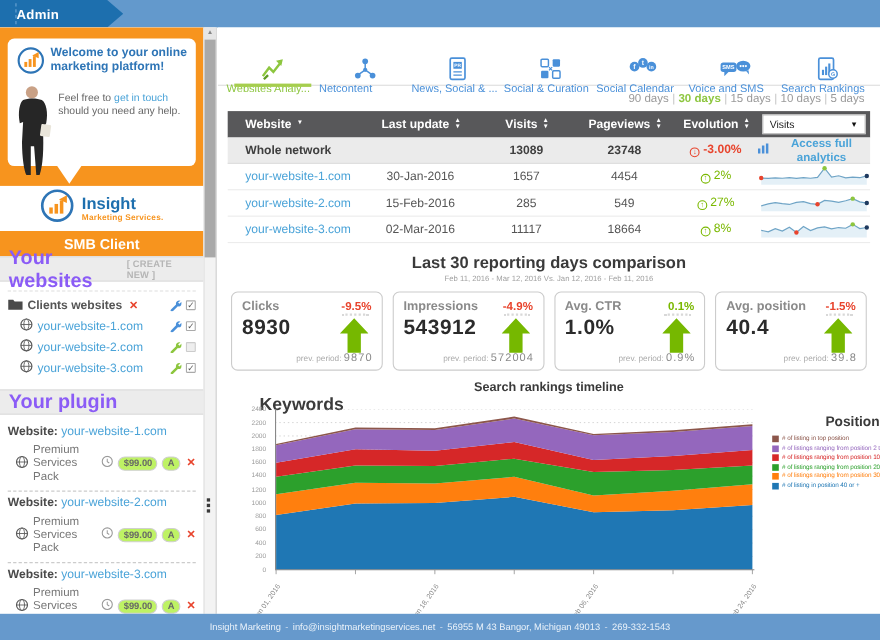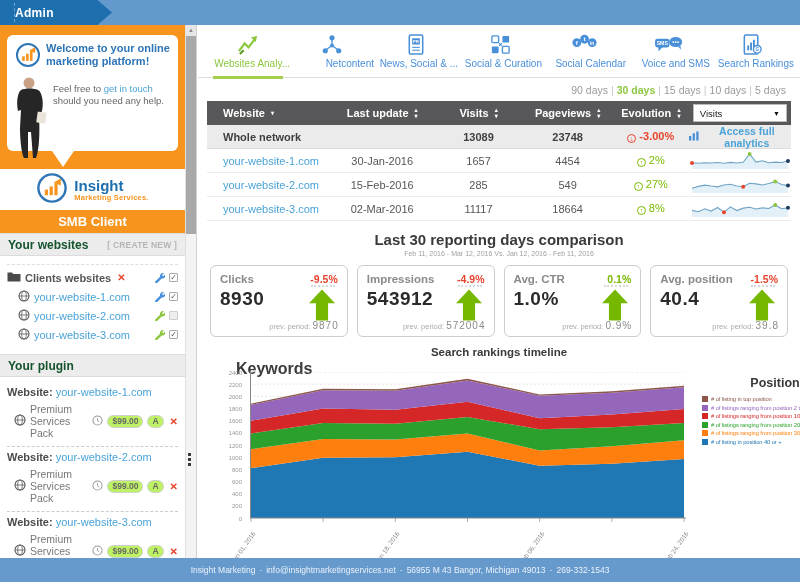--- a/index.html
+++ b/index.html
@@ -25,21 +25,21 @@
   .welcome-text { font-size:9.5px; color:#666; line-height:1.25; }
   .welcome-text .p2 { margin-top:7px; display:block; }
   .link { color:#4aa3d8; text-decoration:none; cursor:pointer; }
   .logo-row { height:41px; display:flex; align-items:center; justify-content:center; gap:6px; background:#fff; }
   .logo-name { color:#1d6fae; font-size:15px; font-weight:bold; line-height:1; }
   .logo-tag { color:#f7941e; font-size:7.5px; font-weight:bold; letter-spacing:.2px; }
   .client-bar { height:23px; background:#f7941e; color:#fff; font-size:13px; font-weight:bold;
     display:flex; align-items:center; justify-content:center; }
   .section-head { background:#ececec; border-top:1px solid #dcdcdc; border-bottom:1px solid #dcdcdc;
     height:23px; display:flex; align-items:center; justify-content:space-between; padding:0 8px; }
-  .section-title { font-size:12px; font-weight:bold; color:#14532d; }
+  .section-title { font-size:18px; font-weight:bold; color:#8b5cf6; }
   .section-action { font-size:8.5px; font-weight:bold; color:#b5b5b5; letter-spacing:.2px; cursor:pointer; }
   #sites-list { padding:8px 7px 10px 7px; }
   .site-row { display:flex; align-items:center; height:19px; font-size:11px; }
   .site-row .grow { flex:1; display:flex; align-items:center; gap:4px; min-width:0; }
   .site-row.group { border-top:1px dashed #ddd; border-bottom:0; padding-top:3px; height:23px; }
   .group-label { font-weight:bold; color:#555; }
   .red-x { color:#e8442d; font-weight:bold; font-size:10px; margin-left:2px; cursor:pointer; }
   .site-link { color:#4aa3d8; cursor:pointer; }
   .indent { margin-left:11px; }
   .cbx { width:9px; height:9px; border:1px solid #aaa; background:#fff; font-size:8px; line-height:7px;
@@ -58,21 +58,21 @@
   #scrollcol { position:absolute; left:185px; top:25px; width:12px; height:533px; background:#f3f3f3;
     border-left:1px solid #e0e0e0; border-right:1px solid #cfcfcf; }
   .sb-btn { width:10px; height:11px; background:#e6e6e6; color:#888; font-size:6px; text-align:center; line-height:11px; cursor:pointer; }
   .sb-thumb { position:absolute; left:0; top:11px; width:10px; height:198px; background:#a9a9a9; cursor:grab; }
   .grip { position:absolute; left:2px; top:428px; display:flex; flex-direction:column; gap:2px; cursor:grab; }
   .grip i { width:3px; height:3px; background:#3a3a3a; display:block; }
 
   
   #main { position:absolute; left:198px; top:25px; width:602px; height:533px; background:#fff; overflow:hidden; }
   #tabs-row { display:flex; padding-left:8px; height:53px; border-bottom:1px solid #dcdcdc; }
-  .tab { width:84px; text-align:right; padding-top:7px; cursor:pointer; position:relative; }
+  .tab { width:84px; text-align:left; padding-top:25px; cursor:pointer; position:relative; }
   .tab .ticon { height:24px; display:flex; align-items:center; justify-content:center; }
   .tab .tlabel { font-size:10px; color:#4a90d9; margin-top:2px; display:block; }
   .tab.active .tlabel { color:#8dc63f; }
   .tab.active::after { content:""; position:absolute; left:7px; right:7px; bottom:-2px; height:3px; background:#a6ce4e; }
   #filters-row { height:21px; text-align:right; padding:6px 14px 0 0; font-size:10.5px; color:#9a9a9a; }
   #filters-row span.f { cursor:pointer; }
   #filters-row .sep { color:#c5c5c5; margin:0 3px; }
   #filters-row .active { color:#8dc63f; font-weight:bold; }
 
   

